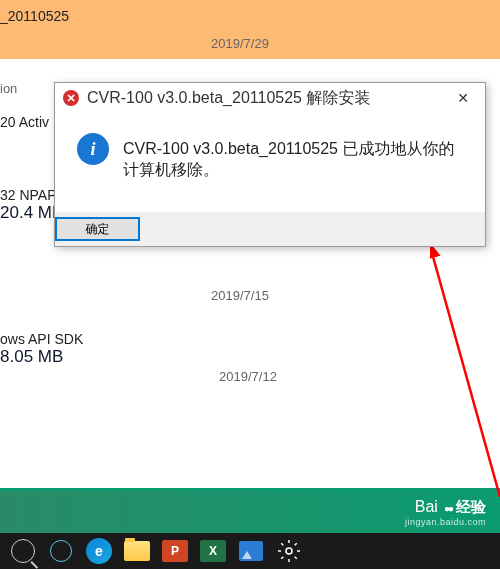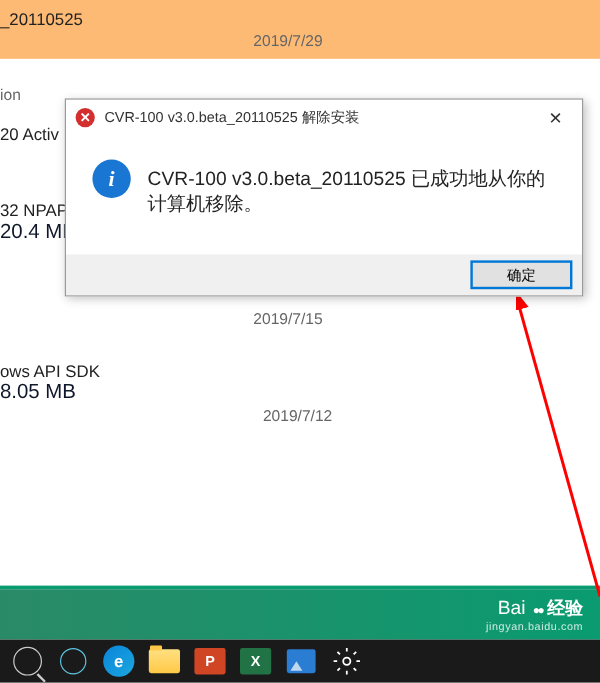--- a/index.html
+++ b/index.html
@@ -2,21 +2,21 @@
 <html><head>
   <meta charset="utf-8">
   <style>
     * { margin: 0; padding: 0; box-sizing: border-box; font-family: "Microsoft YaHei", "Segoe UI", sans-serif; }
     body { width: 500px; height: 569px; background: #fff; position: relative; overflow: hidden; }
     
     .app-list { background: #fff; padding-top: 0; }
     .app-item { padding: 8px 20px 8px 0; border-bottom: 0; }
     .app-item.highlighted { background: #fdba74; }
     .app-name { color: #222; font-size: 14px; padding-left: 0; }
-    .app-meta { text-align: center; color: #666; font-size: 13px; margin-top: 2px; }
+    .app-meta { text-align: center; color: #666; font-size: 13px; margin-top: 12px; }
     .app-size { text-align: left; color: #0f172a; font-size: 17px; }
     
     .section-label { color: #666; font-size: 13px; padding: 4px 0; margin-top: 18px; }
     
     .dialog {
       position: absolute;
       top: 82px;
       left: 54px;
       width: 432px;
       height: 165px;
@@ -35,21 +35,21 @@
     .dialog-err-icon {
       width: 16px; height: 16px;
       border-radius: 50%;
       background: #d32f2f;
       color: #fff;
       font-size: 11px;
       font-weight: bold;
       display: flex; align-items: center; justify-content: center;
       margin-right: 8px;
     }
-    .dialog-title { font-size: 12px; color: #333; flex: 1; }
+    .dialog-title { font-size: 16px; color: #333; flex: 1; }
     .dialog-close {
       width: 28px; height: 22px;
       display: flex; align-items: center; justify-content: center;
       font-size: 14px; color: #333; cursor: pointer;
     }
     .dialog-body {
       padding: 20px 18px 12px 22px;
       display: flex;
       align-items: flex-start;
       gap: 14px;
@@ -65,21 +65,21 @@
       font-family: Georgia, serif;
       font-style: italic;
       flex-shrink: 0;
     }
     .dialog-message { font-size: 16px; color: #222; padding-top: 6px; }
     .dialog-footer {
       position: absolute;
       bottom: 0; left: 0; right: 0;
       height: 34px;
       background: #f0f0f0;
-      display: flex; justify-content: flex-end; align-items: center;
+      display: flex; align-items: center;
       padding-right: 8px;
     }
     .ok-btn {
       width: 85px; height: 24px;
       background: #e1e1e1;
       border: 2px solid #0078d7;
       font-size: 12px;
       cursor: pointer;
     }
     

